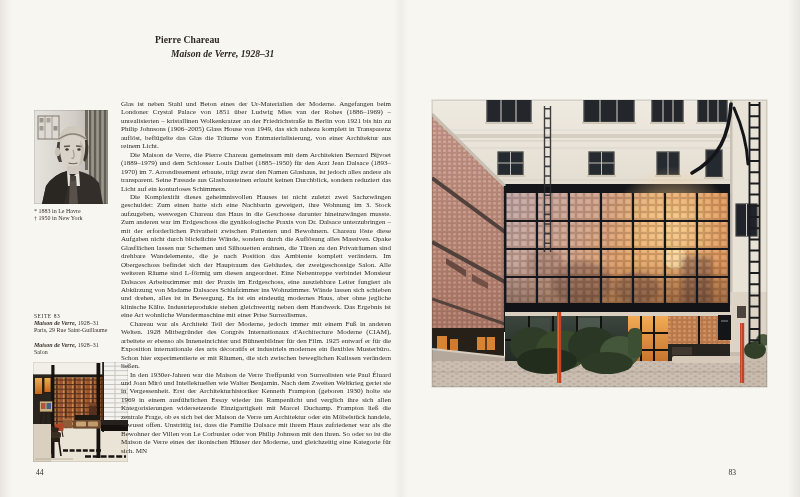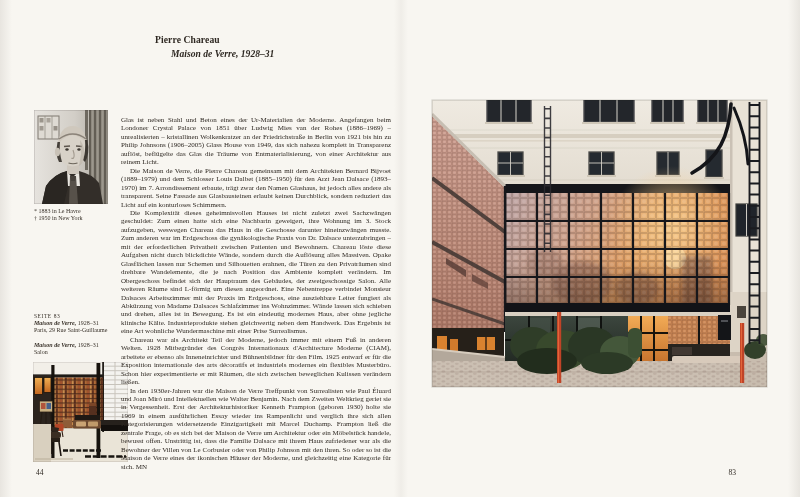--- a/index.html
+++ b/index.html
@@ -6,21 +6,21 @@
   body{
     width:800px;height:497px;position:relative;overflow:hidden;
     background:#f8f6f1;color:#2e2822;
     font-family:"Liberation Serif","DejaVu Serif",serif;
   }
   .abs{position:absolute;}
   figure{margin:0;position:absolute;line-height:0;}
   
   .title{left:155px;top:28px;font-size:9.6px;font-weight:bold;letter-spacing:.1px;line-height:12px;}
   .subtitle{left:143px;top:40px;font-size:9.6px;font-style:italic;line-height:12px;margin-left:28px;}
-  .bodytext{left:121px;top:116px;width:270px;font-size:7px;line-height:8.45px;text-align:justify;}
+  .bodytext{left:121px;top:100px;width:270px;font-size:7px;line-height:8.45px;text-align:justify;}
   .bodytext p{margin:0;text-indent:9px;}
   .bodytext p.first{text-indent:0;}
   .cap{font-size:6px;line-height:7.2px;color:#39322a;}
   .cap .sc{font-size:5.5px;letter-spacing:.55px;}
   .cap b i, .cap .wk{font-style:italic;font-weight:bold;}
   .portrait-cap{left:34px;top:208px;width:92px;}
   .facade-cap{left:34px;top:313px;width:95px;}
   .salon-cap{left:34px;top:342px;width:95px;}
   .folio{font-size:7.5px;line-height:9px;}
   .folio-left{left:36px;top:468px;}

